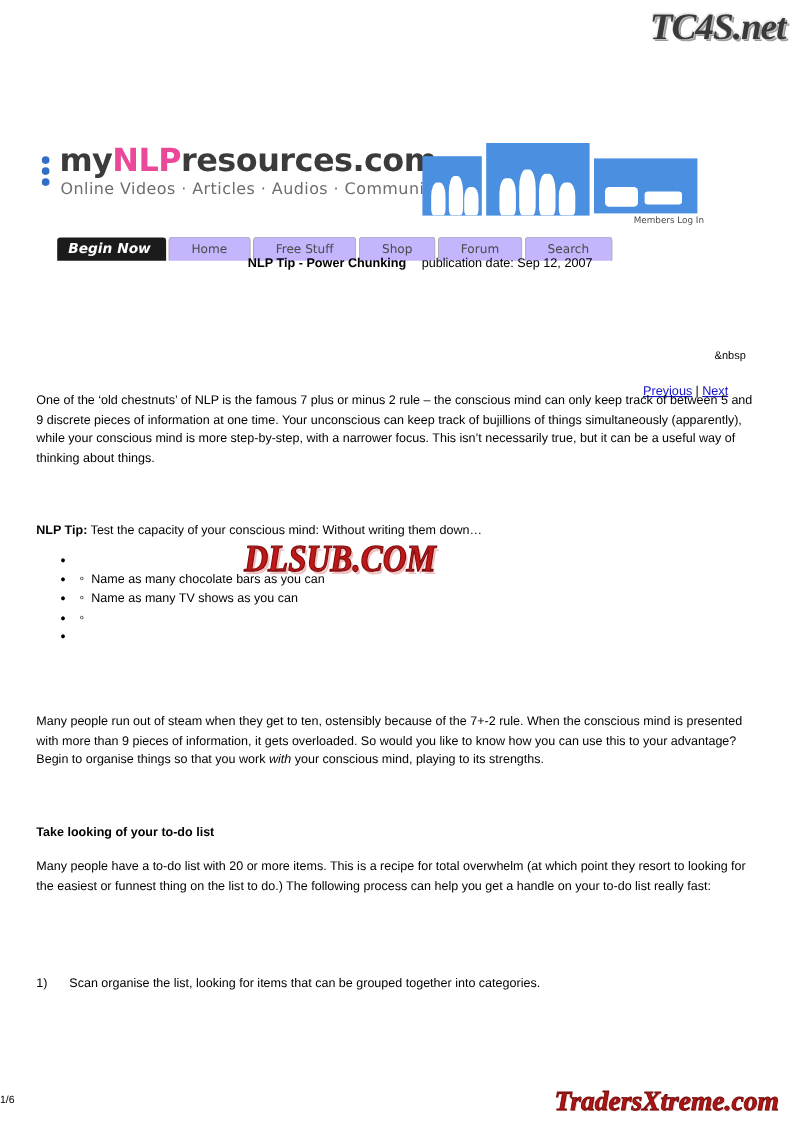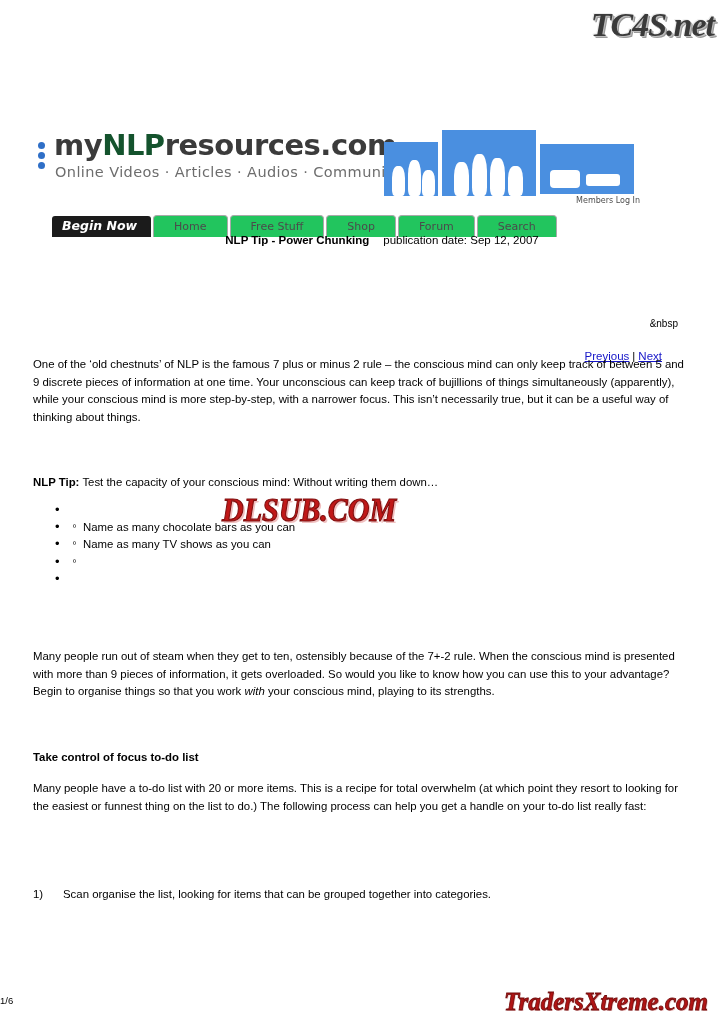--- a/index.html
+++ b/index.html
@@ -65,21 +65,21 @@
     margin-left: 18px;
     font-family: "DejaVu Sans", sans-serif;
     font-size: 29px;
     line-height: 34px;
     font-weight: bold;
     color: #3b3b3b;
     letter-spacing: -0.5px;
     white-space: nowrap;
   }
   .logo-text .nlp {
-    color: #14532d;
+    color: #ec4899;
   }
   .logo-sub {
     margin-left: 19px;
     margin-top: 2px;
     font-family: "DejaVu Sans", sans-serif;
     font-size: 14.5px;
     color: #6d6d6d;
     letter-spacing: 0.4px;
     white-space: nowrap;
   }
@@ -142,21 +142,21 @@
     font-style: italic;
     padding: 3px 14px 4px 10px;
     border-radius: 3px 3px 0 0;
     height: 14px;
     line-height: 14px;
   }
   .nav-tab {
     border: 1px solid #a9a9a9;
     border-bottom: none;
     border-radius: 4px 4px 0 0;
-    background: #22c55e;
+    background: #c4b5fd;
     color: #4b4b4b;
     font-family: "DejaVu Sans", sans-serif;
     font-size: 11px;
     height: 15px;
     line-height: 15px;
     padding: 3px 20px 3px 20px;
     margin-left: 2px;
     white-space: nowrap;
   }
 
@@ -390,21 +390,21 @@
 
   <div class="spacer-lg"></div>
   <div class="spacer-md"></div>
 
   <p class="para">
     <span>Many people run out of steam when they get to ten, ostensibly because of the 7+-2 rule. When the conscious mind is presented with more than 9 pieces of information, it gets overloaded. So would you like to know how you can use this to your advantage? Begin to organise things so that you work </span><span class="ital">with</span><span> your conscious mind, playing to its strengths.</span>
   </p>
 
   <div class="spacer-lg"></div>
 
-  <p class="heading-bold">Take control of focus to-do list</p>
+  <p class="heading-bold">Take looking of your to-do list</p>
 
   <div style="height:10px"></div>
 
   <p class="para"> Many people have a to-do list with 20 or more items. This is a recipe for total overwhelm (at which point they resort to looking for the easiest or funnest thing on the list to do.) The following process can help you get a handle on your to-do list really fast:</p>
 
   <div class="spacer-lg"></div>
   <div class="spacer-md"></div>
 
   <ol class="numlist">
     <li>

